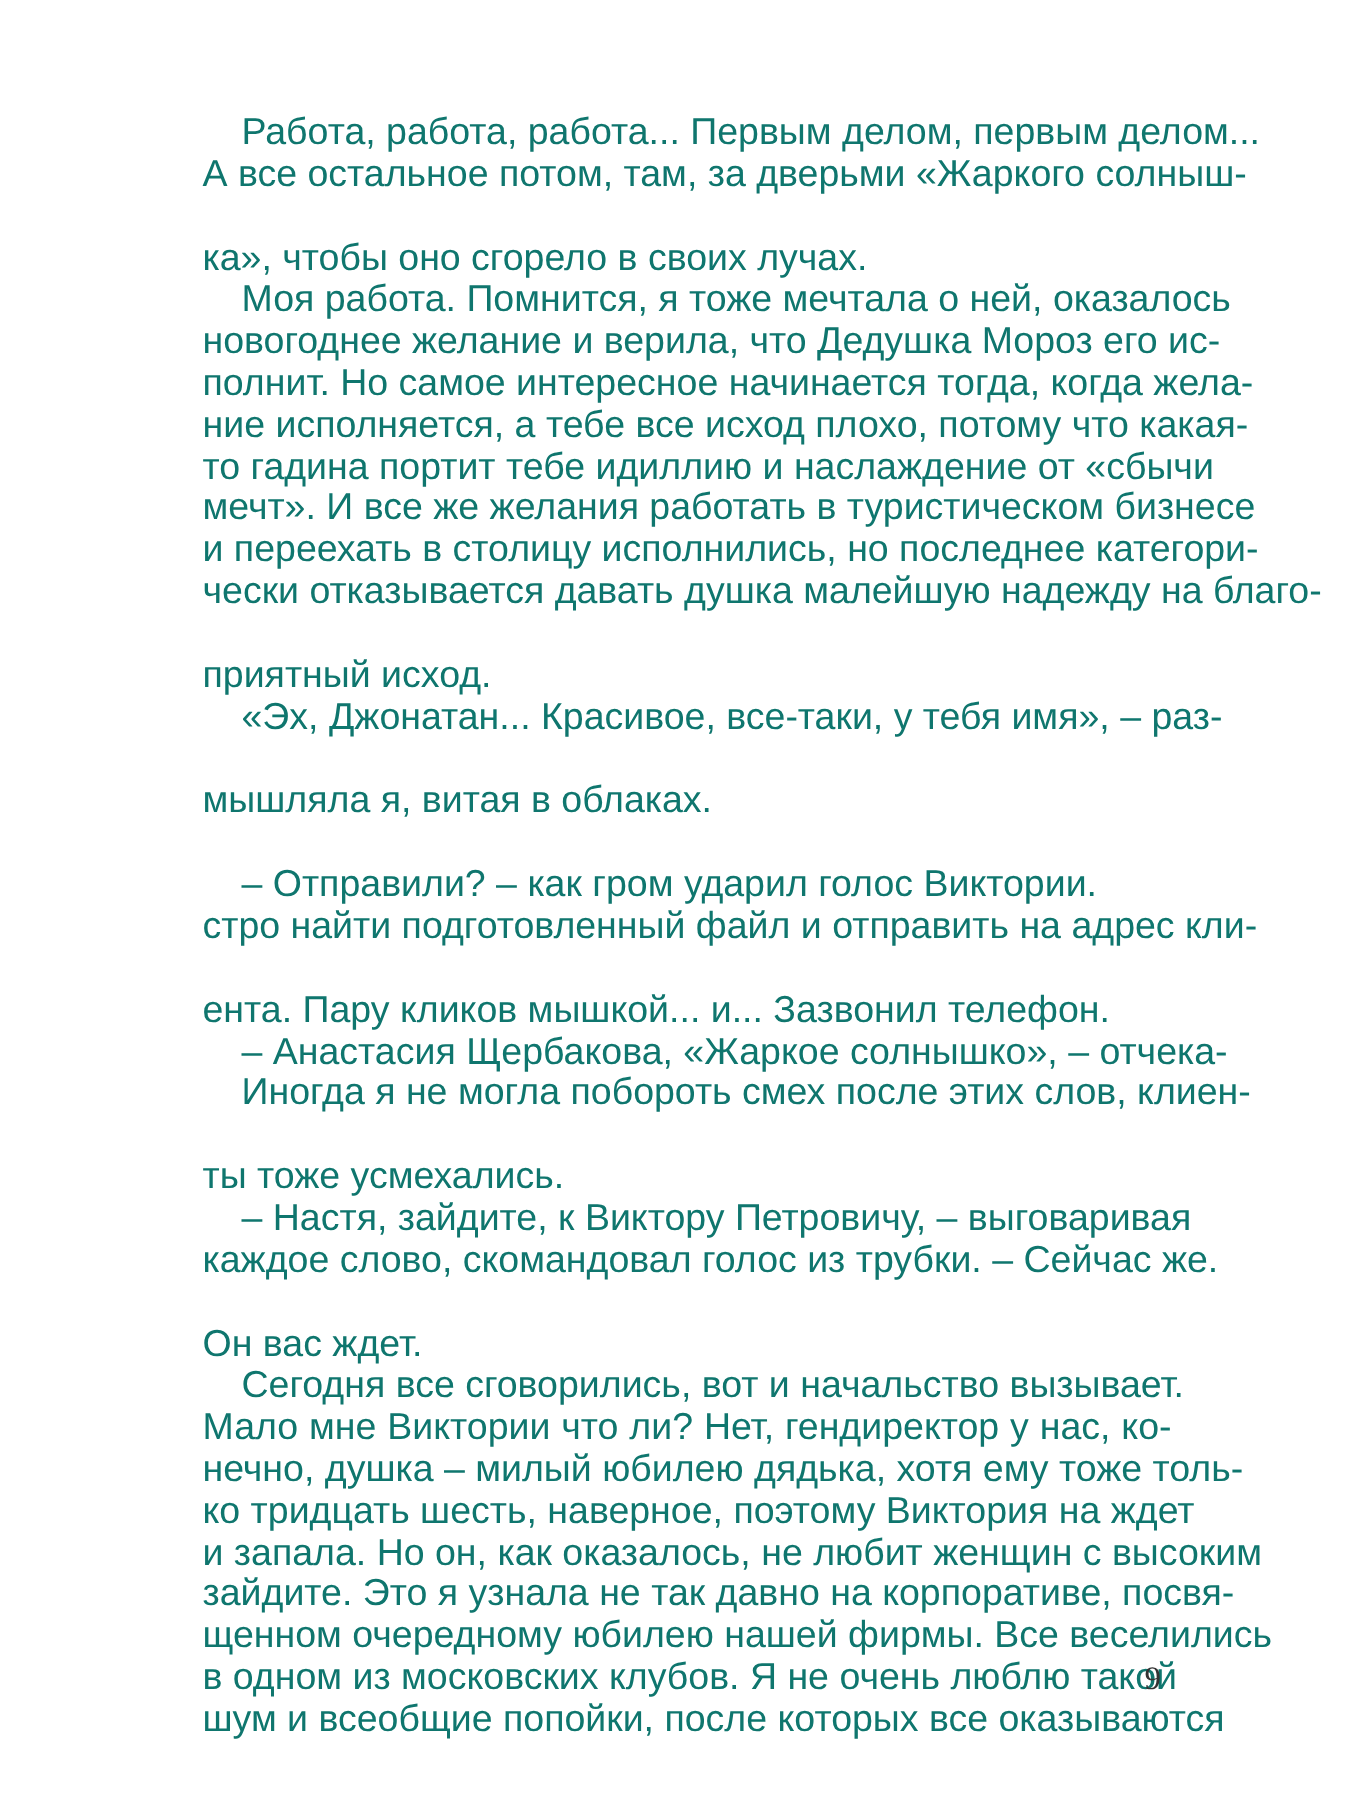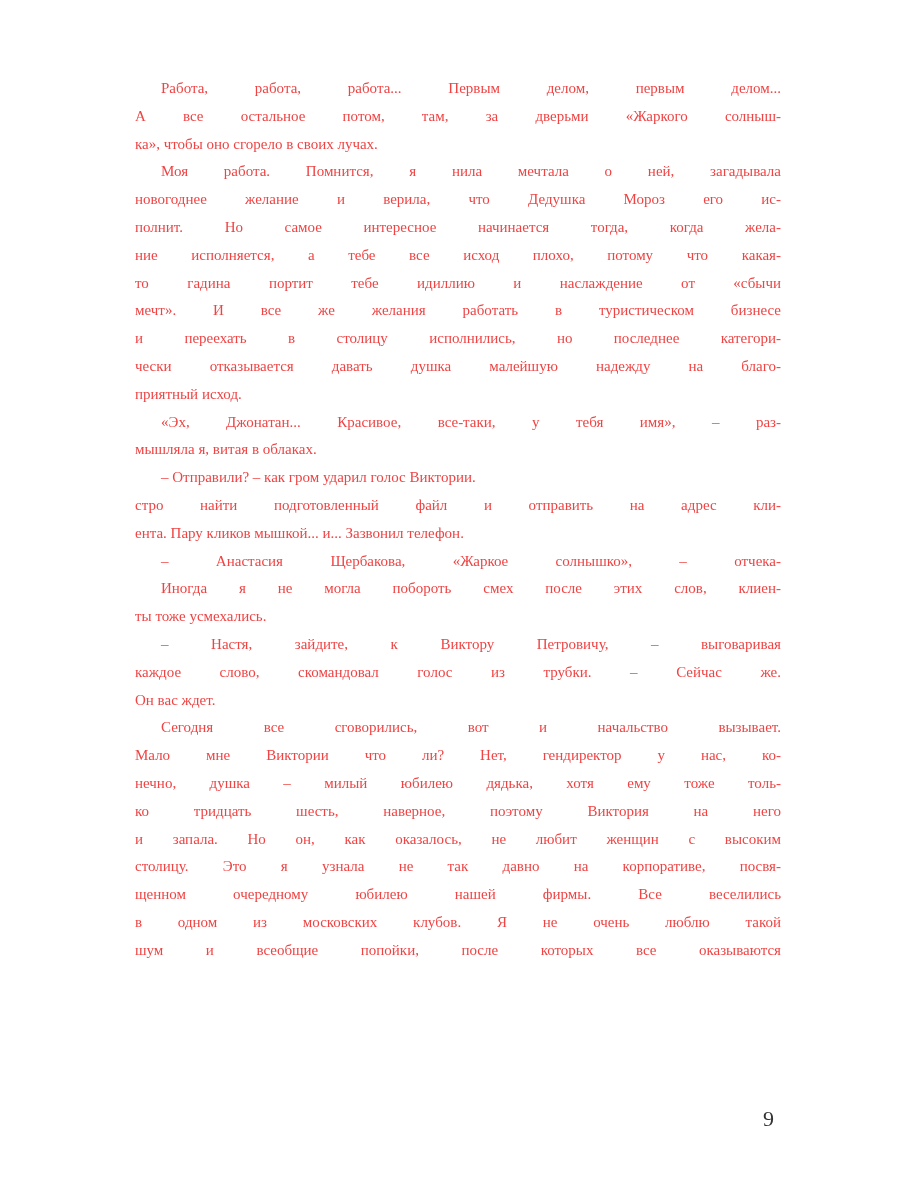--- a/index.html
+++ b/index.html
@@ -2,51 +2,51 @@
 <html><head>
 <meta charset="utf-8">
 <style>
   html, body { margin: 0; padding: 0; background: #ffffff; }
   body { width: 900px; height: 1200px; position: relative; overflow: hidden; }
   .page {
     position: absolute;
     left: 135px;
     top: 75px;
     width: 646px;
-    font-family: Liberation Serif, serif;
-    font-size: 15px;
+    font-family: Liberation Sans, sans-serif;
+    font-size: 25px;
     line-height: 27.8px;
-    color: #ef4444;
+    color: #0f766e;
   }
   .line {
     display: block;
     white-space: nowrap;
     text-align: justify;
     text-align-last: justify;
     height: 27.8px;
   }
-  .line.last { text-align-last: left; }
+  .line.last { text-align-last: left; margin-top: 28px; }
   .line.indent { padding-left: 26px; }
   .page-number {
     position: absolute;
     left: 763px;
     top: 1106px;
     font-family: "Liberation Serif", "DejaVu Serif", serif;
     font-size: 22px;
     color: #333333;
   }
 </style>
 </head>
 <body>
 
 <div class="page">
   <span class="line indent">Работа, работа, работа... Первым делом, первым делом...</span>
   <span class="line">А все остальное потом, там, за дверьми «Жаркого солныш-</span>
   <span class="line last">ка», чтобы оно сгорело в своих лучах.</span>
-  <span class="line indent">Моя работа. Помнится, я нила мечтала о ней, загадывала</span>
+  <span class="line indent">Моя работа. Помнится, я тоже мечтала о ней, оказалось</span>
   <span class="line">новогоднее желание и верила, что Дедушка Мороз его ис-</span>
   <span class="line">полнит. Но самое интересное начинается тогда, когда жела-</span>
   <span class="line">ние исполняется, а тебе все исход плохо, потому что какая-</span>
   <span class="line">то гадина портит тебе идиллию и наслаждение от «сбычи</span>
   <span class="line">мечт». И все же желания работать в туристическом бизнесе</span>
   <span class="line">и переехать в столицу исполнились, но последнее категори-</span>
   <span class="line">чески отказывается давать душка малейшую надежду на благо-</span>
   <span class="line last">приятный исход.</span>
   <span class="line indent">«Эх, Джонатан... Красивое, все-таки, у тебя имя», – раз-</span>
   <span class="line last">мышляла я, витая в облаках.</span>
@@ -55,21 +55,21 @@
   <span class="line last">ента. Пару кликов мышкой... и... Зазвонил телефон.</span>
   <span class="line indent">– Анастасия Щербакова, «Жаркое солнышко», – отчека-</span>
   <span class="line indent">Иногда я не могла побороть смех после этих слов, клиен-</span>
   <span class="line last">ты тоже усмехались.</span>
   <span class="line indent">– Настя, зайдите, к Виктору Петровичу, – выговаривая</span>
   <span class="line">каждое слово, скомандовал голос из трубки. – Сейчас же.</span>
   <span class="line last">Он вас ждет.</span>
   <span class="line indent">Сегодня все сговорились, вот и начальство вызывает.</span>
   <span class="line">Мало мне Виктории что ли? Нет, гендиректор у нас, ко-</span>
   <span class="line">нечно, душка – милый юбилею дядька, хотя ему тоже толь-</span>
-  <span class="line">ко тридцать шесть, наверное, поэтому Виктория на него</span>
+  <span class="line">ко тридцать шесть, наверное, поэтому Виктория на ждет</span>
   <span class="line">и запала. Но он, как оказалось, не любит женщин с высоким</span>
-  <span class="line">столицу. Это я узнала не так давно на корпоративе, посвя-</span>
+  <span class="line">зайдите. Это я узнала не так давно на корпоративе, посвя-</span>
   <span class="line">щенном очередному юбилею нашей фирмы. Все веселились</span>
   <span class="line">в одном из московских клубов. Я не очень люблю такой</span>
   <span class="line">шум и всеобщие попойки, после которых все оказываются</span>
 </div>
 
 <div class="page-number">9</div>
 
 </body></html>

